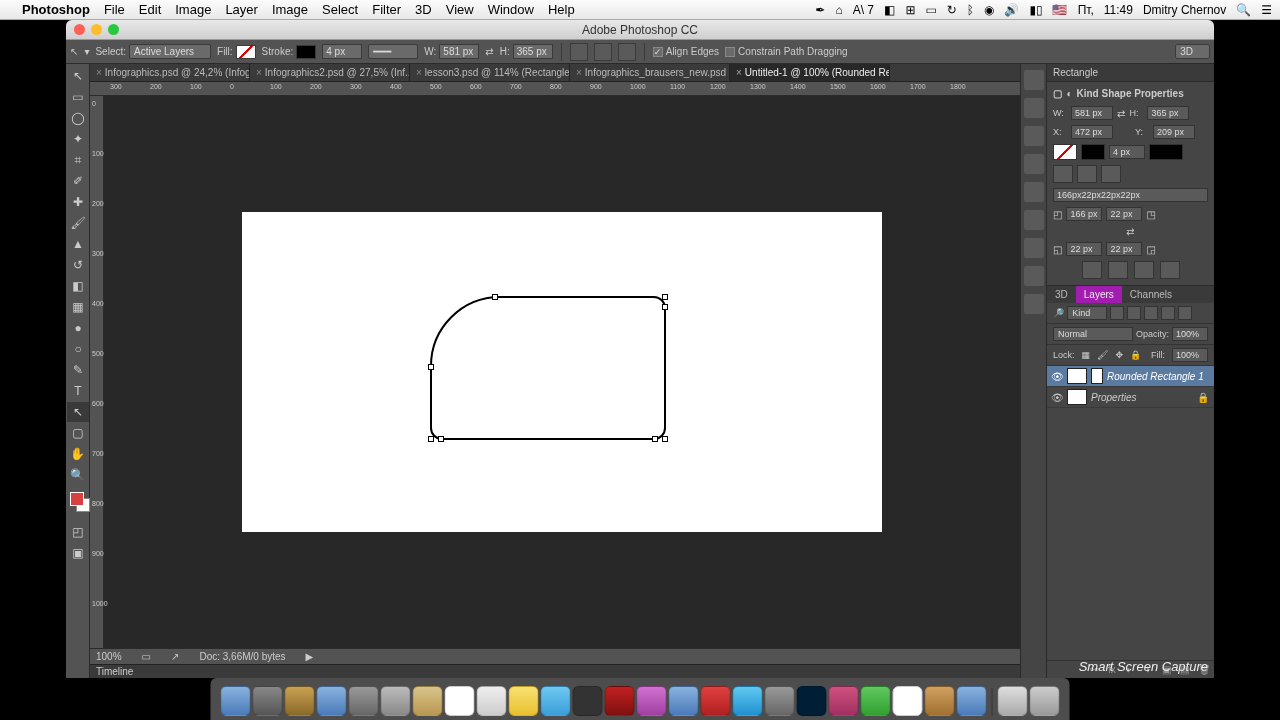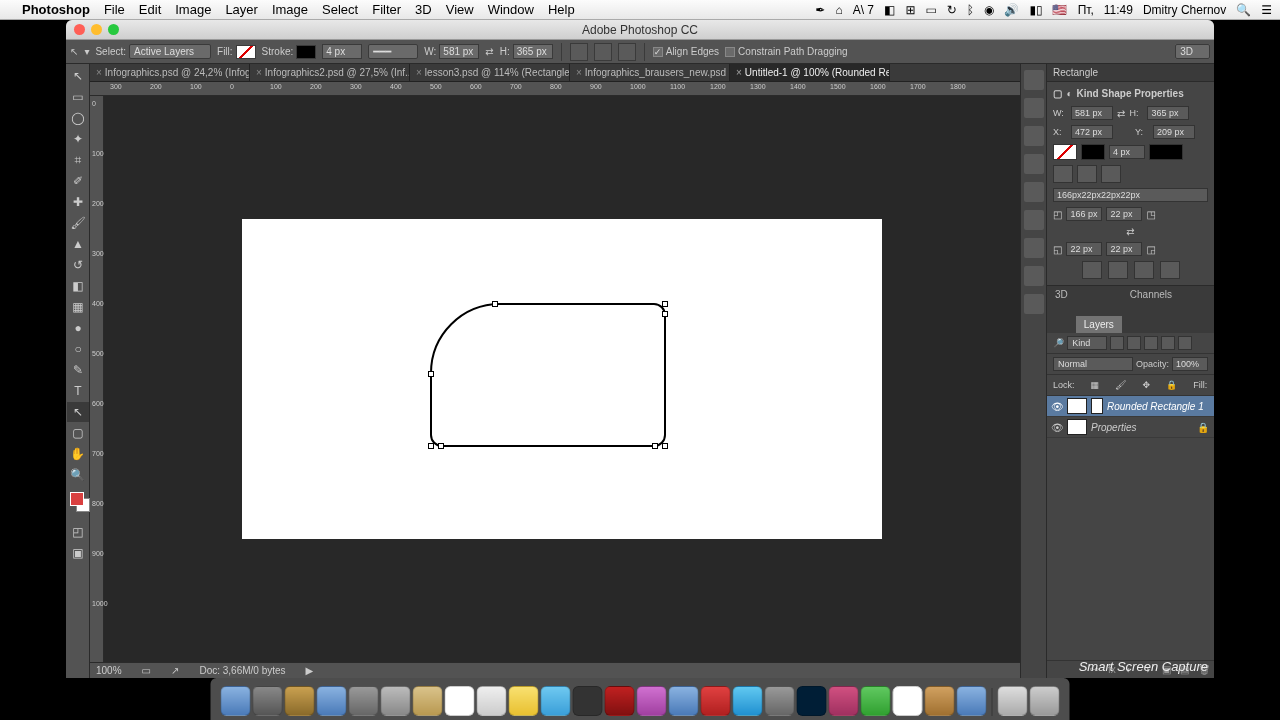--- a/index.html
+++ b/index.html
@@ -67,23 +67,23 @@
 .p-input { background: #5a5a5a; border: 1px solid #333; width: 42px; padding: 1px 3px; font-size: 9px; color: #ddd; }
 .p-input.sm { width: 36px; }
 .p-swatch { width: 24px; height: 16px; border: 1px solid #333; }
 .p-btn { width: 20px; height: 18px; background: #5a5a5a; border: 1px solid #333; }
 .props-header { display: flex; align-items: center; gap: 4px; font-weight: bold; font-size: 10px; margin-bottom: 2px; }
 .link-icon { font-size: 10px; }
 
 .layers-section { border-top: 1px solid #2a2a2a; flex: 1; display: flex; flex-direction: column; }
 .layers-tabs { display: flex; background: #3a3a3a; }
 .layers-tabs .lt { padding: 3px 8px; font-size: 10px; color: #bbb; }
-.layers-tabs .lt.act { background: #737373; color: #eee; margin-top: 30px; }
+.layers-tabs .lt.act { background: #a21caf; color: #eee; }
 .layers-opts { padding: 3px 6px; display: flex; align-items: center; gap: 3px; font-size: 9px; border-bottom: 1px solid #333; }
-.layers-opts2 { padding: 3px 6px; display: flex; align-items: center; gap: 16px; font-size: 9px; border-bottom: 1px solid #333; }
+.layers-opts2 { padding: 3px 6px; display: flex; align-items: center; gap: 7px; font-size: 9px; border-bottom: 1px solid #333; }
 .blend-sel { background: #5a5a5a; border: 1px solid #333; padding: 1px 12px 1px 4px; font-size: 9px; color: #ddd; flex: 1; }
 .layers-list { flex: 1; overflow: auto; }
 .layer-row { display: flex; align-items: center; padding: 2px 4px; gap: 4px; border-bottom: 1px solid #3a3a3a; }
 .layer-row.sel { background: #5a7aa0; color: #fff; }
 .eye { width: 12px; font-size: 10px; }
 .thumb { width: 20px; height: 16px; background: #fff; border: 1px solid #222; display: inline-block; }
 .layer-name { font-size: 10px; font-style: italic; }
 .layers-footer { height: 18px; border-top: 1px solid #333; display: flex; align-items: center; justify-content: flex-end; gap: 6px; padding: 0 4px; }
 .lf-icon { width: 12px; height: 12px; opacity: 0.6; }
 .smart-cap { position: absolute; right: 72px; bottom: 46px; color: #eee; font-size: 13px; font-style: italic; }
@@ -290,20 +290,23 @@
           </div>
         </div>
       </div>
       <div class="statusbar">
         <span>100%</span>
         <span>▭</span>
         <span>↗</span>
         <span>Doc: 3,66M/0 bytes</span>
         <span>▶</span>
       </div>
+      <div class="timeline-bar">
+          <span>Timeline</span>
+        </div>
     </div>
 
     <div class="right-col">
       <div class="collapsed-panels">
         <div class="cp-icon"></div>
         <div class="cp-icon"></div>
         <div class="cp-icon"></div>
         <div class="cp-icon"></div>
         <div class="cp-icon"></div>
         <div class="cp-icon"></div>

